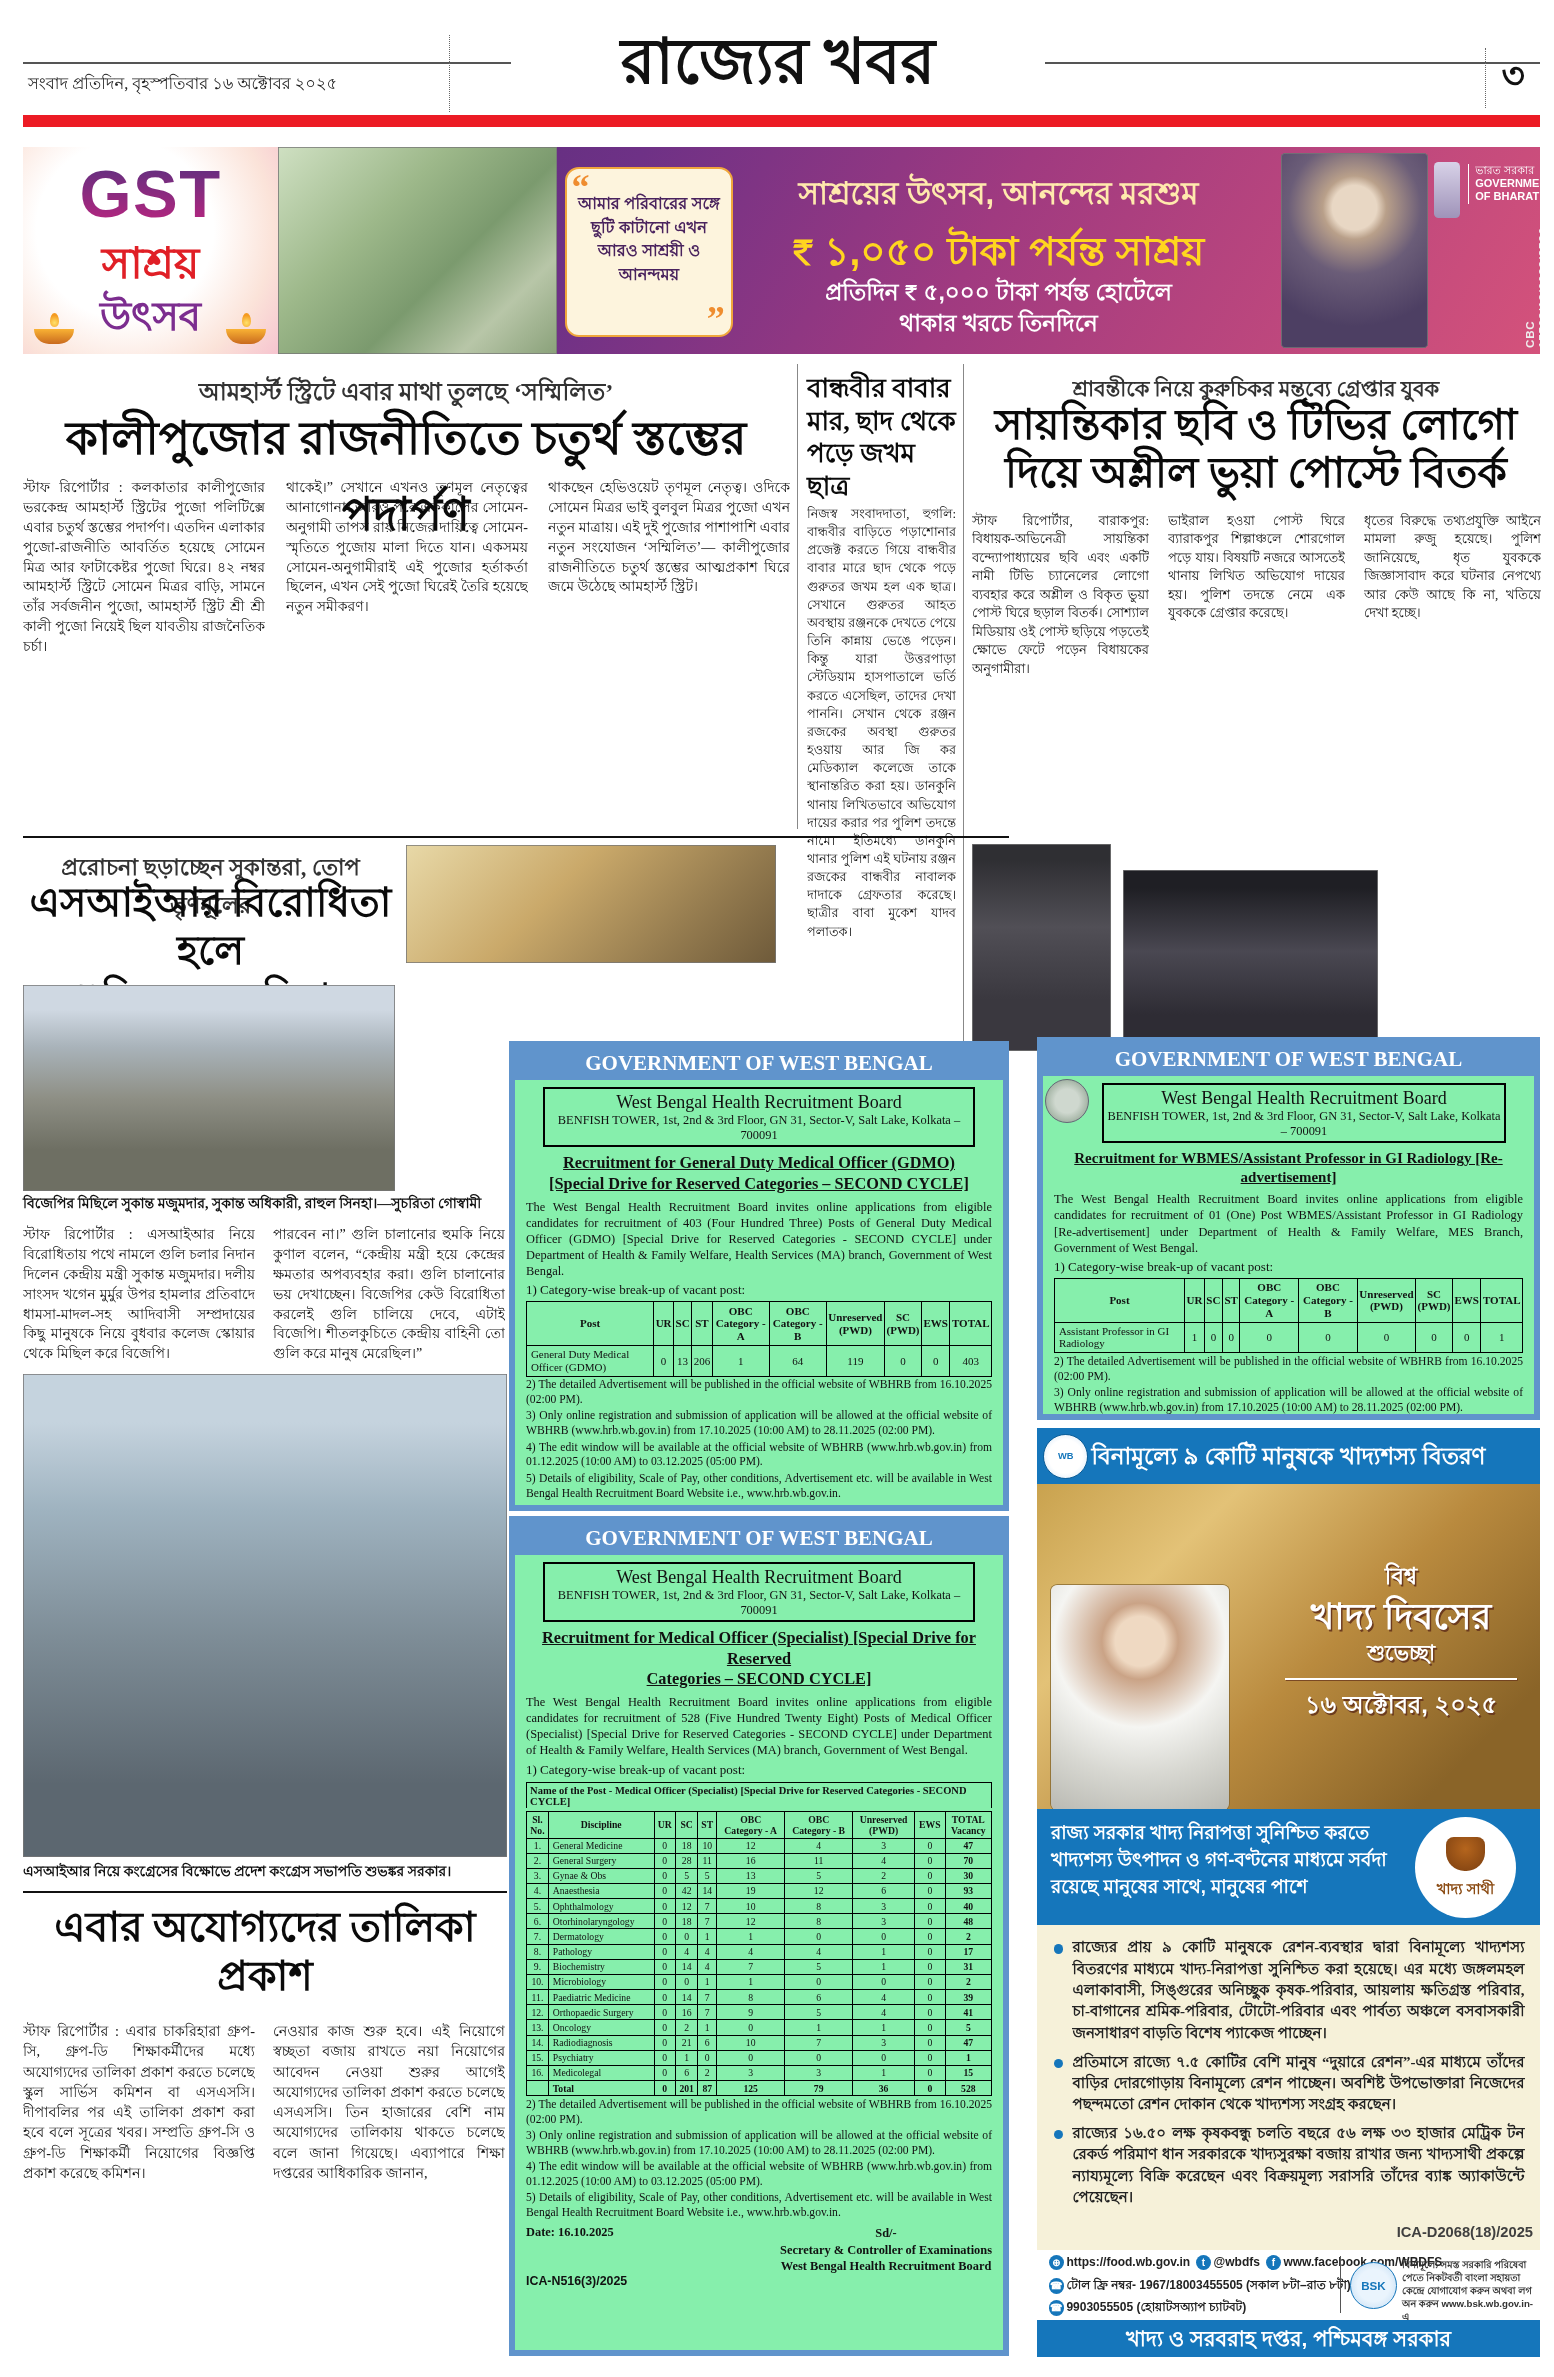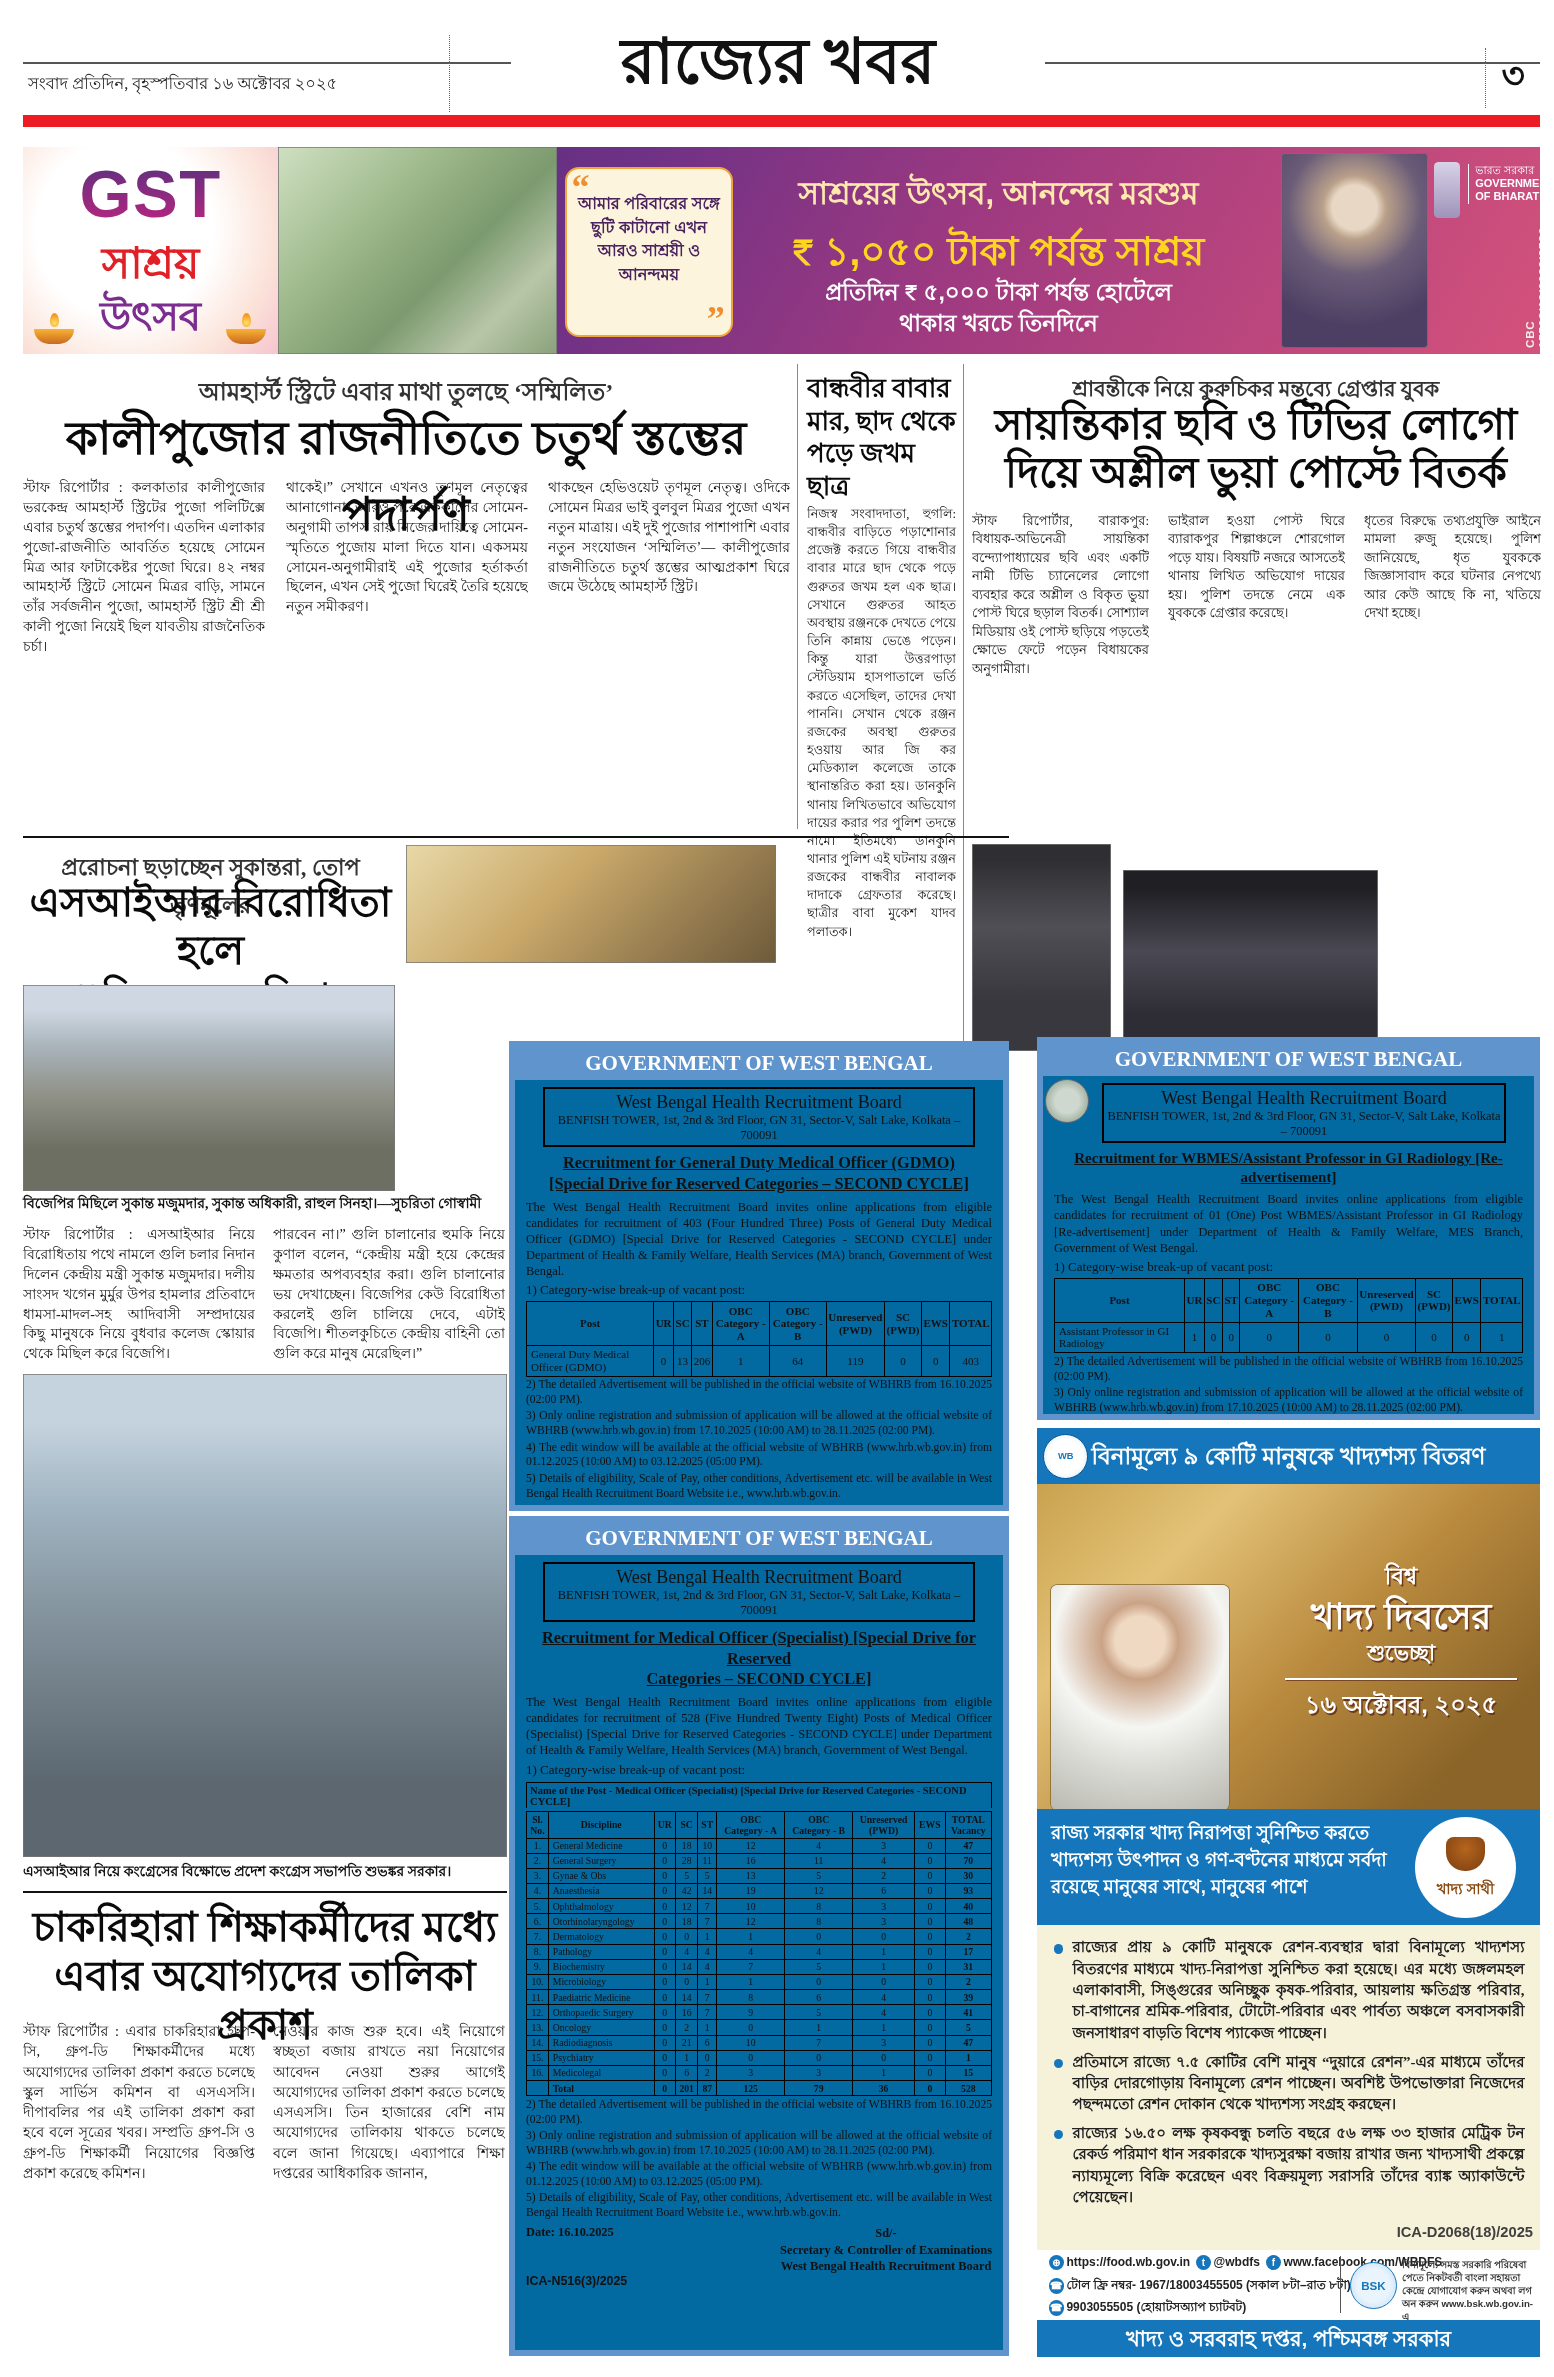--- a/index.html
+++ b/index.html
@@ -45,21 +45,21 @@
   .caption{font-size:14px;font-weight:bold;line-height:1.3;color:#111;}
   .vrule{width:0.8px;background:#888;}
   .hrule{height:2.3px;background:#111;}
   .photo{box-shadow:inset 0 0 0 0.8px #777;}
   .ph-march{background:linear-gradient(180deg,#cfd8e2 12%,#a9b3ba 30%,#8e8f85 55%,#6e6f63 80%);}
   .ph-postal{background:linear-gradient(135deg,#e8d9a8,#caa96a 40%,#937a4e 75%,#6e5a3a);}
   .ph-congress{background:linear-gradient(180deg,#c5d3de 10%,#9fb3c0 28%,#7d8c96 55%,#5c6770 85%);}
   .ph-speaker{background:linear-gradient(180deg,#2f2f33 8%,#514f56 40%,#3a383f 75%);}
   .ph-group{background:linear-gradient(180deg,#1f1f24 10%,#4a4852 45%,#2e2c34 80%);}
   
-  .gwb{border:6.2px solid #6094cc;background:#0369a1;box-sizing:border-box;overflow:hidden;}
+  .gwb{border:6.2px solid #6094cc;background:#86efac;box-sizing:border-box;overflow:hidden;}
   .gwb-head{background:#6094cc;color:#fff;font-weight:bold;font-size:21px;text-align:center;padding:3.9px 0;font-family:"Liberation Serif",serif;}
   .gwb-inner{padding:6.2px 11px 4.6px 11px;}
   .board-box{border:2.3px solid #000;text-align:center;padding:2.3px 3.1px;margin:1.5px 17px 6.2px 17px;}
   .board-name{font-size:18px;}
   .board-addr{font-size:12.4px;}
   .rec-title{text-align:center;font-weight:bold;font-size:16.3px;text-decoration:underline;line-height:1.25;}
   .intro{font-size:12.4px;line-height:1.3;text-align:justify;margin-top:4.6px;}
   .catline{font-size:13px;margin-top:3.1px;}
   table.vac{border-collapse:collapse;width:100%;margin-top:3.1px;}
   table.vac th,table.vac td{border:1.5px solid #000;text-align:center;font-size:11px;padding:2.3px 1.5px;white-space:pre-line;line-height:1.15;}
@@ -185,21 +185,20 @@
   <div class="abs photo ph-march" style="left:23px;top:985px;width:372px;height:206px;"></div>
   <div class="abs caption" style="left:23px;top:1195px;width:484px;">বিজেপির মিছিলে সুকান্ত মজুমদার, সুকান্ত অধিকারী, রাহুল সিনহা।—সুচরিতা গোস্বামী</div>
   <div class="abs body-col just" style="left:23px;top:1225px;width:232px;height:144px;overflow:hidden;">স্টাফ রিপোর্টার : এসআইআর নিয়ে বিরোধিতায় পথে নামলে গুলি চলার নিদান দিলেন কেন্দ্রীয় মন্ত্রী সুকান্ত মজুমদার। দলীয় সাংসদ খগেন মুর্মুর উপর হামলার প্রতিবাদে ধামসা-মাদল-সহ আদিবাসী সম্প্রদায়ের কিছু মানুষকে নিয়ে বুধবার কলেজ স্কোয়ার থেকে মিছিল করে বিজেপি।</div>
   <div class="abs body-col just" style="left:273px;top:1225px;width:232px;height:144px;overflow:hidden;">পারবেন না।” গুলি চালানোর হুমকি নিয়ে কুণাল বলেন, “কেন্দ্রীয় মন্ত্রী হয়ে কেন্দ্রের ক্ষমতার অপব্যবহার করা। গুলি চালানোর ভয় দেখাচ্ছেন। বিজেপির কেউ বিরোধিতা করলেই গুলি চালিয়ে দেবে, এটাই বিজেপি। শীতলকুচিতে কেন্দ্রীয় বাহিনী তো গুলি করে মানুষ মেরেছিল।”</div>
   <div class="abs photo ph-postal" style="left:406px;top:845px;width:370px;height:118px;"></div>
 
   <div class="abs photo ph-congress" style="left:23px;top:1374px;width:484px;height:483px;"></div>
   <div class="abs caption" style="left:23px;top:1863px;width:484px;">এসআইআর নিয়ে কংগ্রেসের বিক্ষোভে প্রদেশ কংগ্রেস সভাপতি শুভঙ্কর সরকার।</div>
   <div class="abs hrule" style="left:23px;top:1891px;width:484px;"></div>
   <div class="abs center headline" style="left:23px;top:1903px;width:484px;font-size:41px;line-height:1.2;">
-    <div>চাকরিহারা শিক্ষাকর্মীদের মধ্যে</div>
     <div>এবার অযোগ্যদের তালিকা প্রকাশ</div>
   </div>
   <div class="abs body-col just" style="left:23px;top:2021px;width:232px;height:325px;overflow:hidden;font-size:14.3px;">স্টাফ রিপোর্টার : এবার চাকরিহারা গ্রুপ-সি, গ্রুপ-ডি শিক্ষাকর্মীদের মধ্যে অযোগ্যদের তালিকা প্রকাশ করতে চলেছে স্কুল সার্ভিস কমিশন বা এসএসসি। দীপাবলির পর এই তালিকা প্রকাশ করা হবে বলে সূত্রের খবর। সম্প্রতি গ্রুপ-সি ও গ্রুপ-ডি শিক্ষাকর্মী নিয়োগের বিজ্ঞপ্তি প্রকাশ করেছে কমিশন।</div>
   <div class="abs body-col just" style="left:273px;top:2021px;width:232px;height:325px;overflow:hidden;font-size:14.3px;">নেওয়ার কাজ শুরু হবে। এই নিয়োগে স্বচ্ছতা বজায় রাখতে নয়া নিয়োগের আবেদন নেওয়া শুরুর আগেই অযোগ্যদের তালিকা প্রকাশ করতে চলেছে এসএসসি। তিন হাজারের বেশি নাম অযোগ্যদের তালিকায় থাকতে চলেছে বলে জানা গিয়েছে। এব্যাপারে শিক্ষা দপ্তরের আধিকারিক জানান,</div>
 
   <div class="abs gwb" style="left:509px;top:1041px;width:500px;height:470px;">
     <div class="gwb-head">GOVERNMENT OF WEST BENGAL</div>
     <div class="gwb-inner">
       <div class="board-box">
         <div class="board-name">West Bengal Health Recruitment Board</div>

